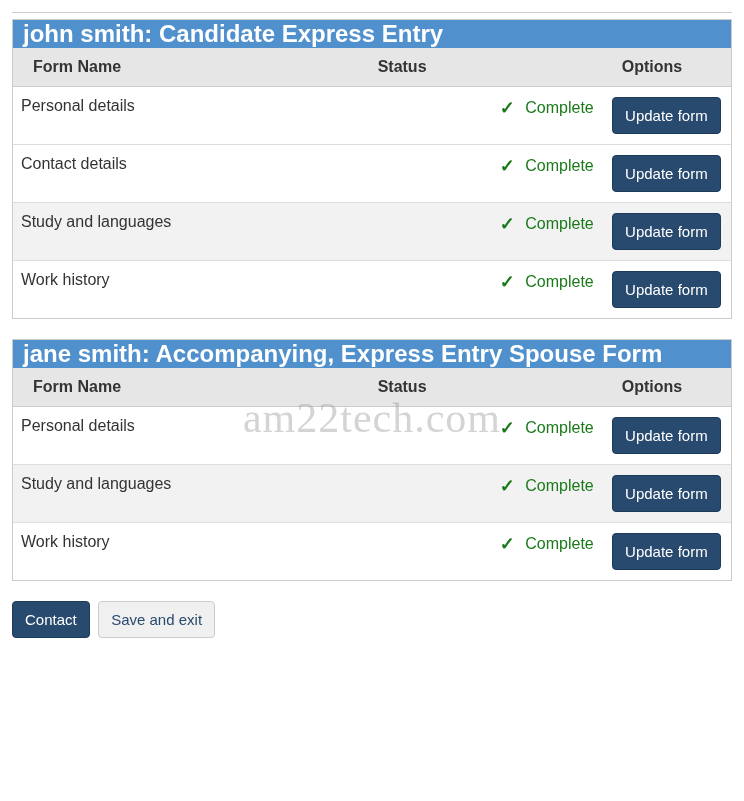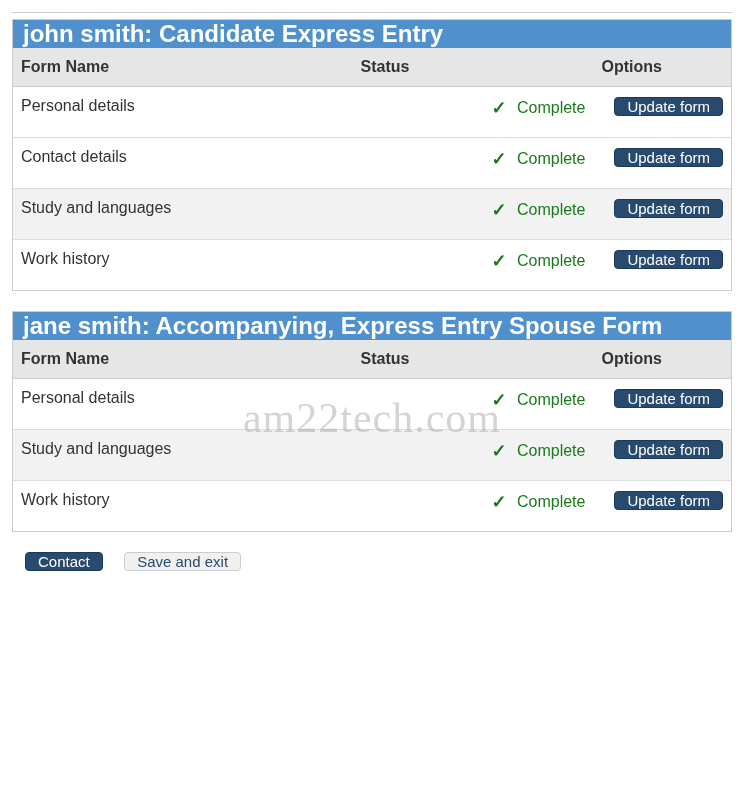--- a/index.html
+++ b/index.html
@@ -24,21 +24,21 @@
     padding: 0 10px;
   }
   .tbl {
     width: 100%;
     border-collapse: collapse;
   }
   .tbl th {
     background: #e6e6e6;
     text-align: left;
     font-weight: bold;
-    padding: 10px 8px;
+    padding: 10px 20px;
     border-bottom: 1px solid #ccc;
     font-size: 16px;
   }
   .tbl td {
     border-bottom: 1px solid #ddd;
     padding: 10px 8px 18px 8px;
     vertical-align: top;
     font-size: 16px;
   }
   .tbl tr:last-child td { border-bottom: none; }
@@ -58,25 +58,24 @@
   .status-text {
     color: #1a7a1a;
     vertical-align: middle;
   }
   .btn {
     display: inline-block;
     background: #284a6e;
     color: #fff;
     border: 1px solid #1d3a59;
     border-radius: 4px;
-    padding: 0 12px;
+    padding: 9px 12px;
     font-size: 15px;
     cursor: pointer;
     white-space: nowrap;
-    margin-left: 13px;
   }
   .btn-secondary {
     background: #f0f0f0;
     color: #284a6e;
     border: 1px solid #ccc;
   }
   .actions {
     margin-top: 12px;
   }
   .actions .btn { margin-right: 4px; }

